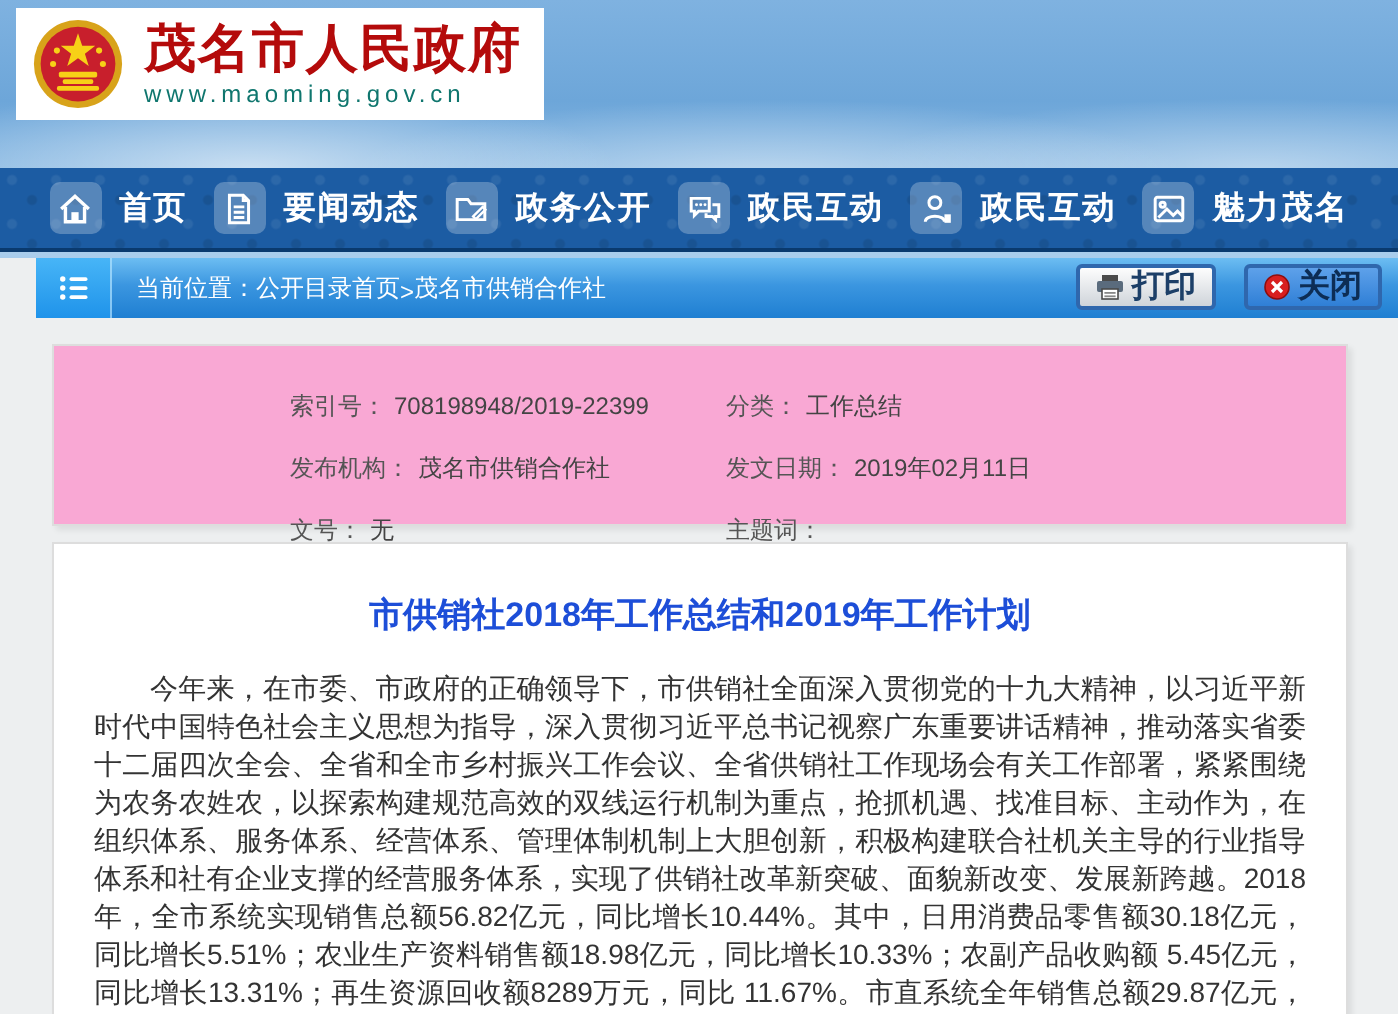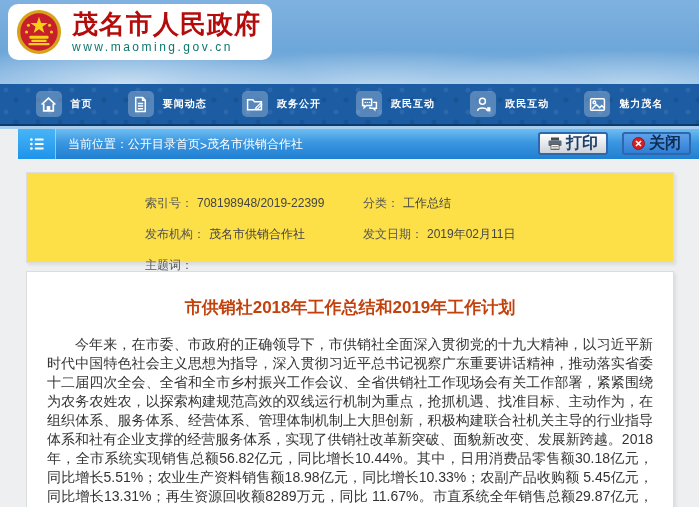--- a/index.html
+++ b/index.html
@@ -8,64 +8,64 @@
 
   
   .banner{ position:relative; height:84px;
     background:
       radial-gradient(ellipse 260px 60px at 18% 100%, rgba(255,255,255,.55), rgba(255,255,255,0) 70%),
       radial-gradient(ellipse 300px 55px at 55% 105%, rgba(255,255,255,.45), rgba(255,255,255,0) 70%),
       radial-gradient(ellipse 280px 50px at 90% 100%, rgba(255,255,255,.4), rgba(255,255,255,0) 70%),
       linear-gradient(#7fb2e0 0%, #6da6d9 60%, #86b7e2 100%);
   }
   .logo-box{ position:absolute; left:8px; top:4px; width:264px; height:56px; background:#fff;
-    border-radius:10px; display:flex; align-items:center; padding:4px 8px; cursor:pointer; }
+    border-radius:0; display:flex; align-items:center; padding:4px 8px; cursor:pointer; }
   .emblem{ width:46px; height:46px; flex:0 0 46px; }
   .logo-text{ margin-left:10px; line-height:1.1; }
   .site-name{ color:#b40b0b; font-size:26px; font-weight:bold; letter-spacing:1px; white-space:nowrap; }
   .site-url{ color:#0f766e; font-size:12px; letter-spacing:2.5px; margin-top:3px; }
 
   
   .nav{ height:40px; background-color:#1c5ca3;
     background-image:
       radial-gradient(circle at 6px 6px, rgba(255,255,255,.07) 2px, rgba(0,0,0,0) 3px),
       radial-gradient(circle at 16px 16px, rgba(0,0,0,.10) 2px, rgba(0,0,0,0) 3px);
     background-size:22px 22px;
     display:flex; align-items:center; justify-content:space-around; padding:0 18px; }
   .nav-item{ display:flex; align-items:center; gap:9px; cursor:pointer; }
   .nav-tile{ width:26px; height:26px; background:rgba(255,255,255,.26); border-radius:5px;
     display:flex; align-items:center; justify-content:center; }
-  .nav-label{ color:#fff; font-size:10px; font-weight:bold; letter-spacing:1px; white-space:nowrap;font-family:Liberation Serif, serif; }
+  .nav-label{ color:#fff; font-size:16px; font-weight:bold; letter-spacing:1px; white-space:nowrap;font-family:Liberation Serif, serif; }
   .nav-edge1{ height:2px; background:#0a3a6e; }
   .nav-edge2{ height:3px; background:#a9cdec; }
 
   
   .crumb-bar{ position:relative; margin:0 0 0 18px; height:30px;
     background:linear-gradient(#6cbdf2 0%, #3b96e0 45%, #1f7fd2 100%);
     display:flex; align-items:center; }
   .crumb-tile{ width:38px; height:30px; background:linear-gradient(#47b5f7,#1f93ea);
     display:flex; align-items:center; justify-content:center; border-right:1px solid rgba(255,255,255,.45); }
   .crumb-text{ color:#fff; font-size:12px; margin-left:12px; display:flex; gap:0; align-items:flex-end; }
   .crumb-text a{ color:#fff; text-decoration:none; cursor:pointer; }
   .crumb-buttons{ position:absolute; right:8px; top:3px; display:flex; gap:14px; }
   .btn{ display:flex; align-items:center; gap:4px; height:23px; padding:0 8px;
     border:2px solid #2f67ad; border-radius:3px; font-size:16px; cursor:pointer; }
   .btn-print{ background:linear-gradient(#fdfdfd,#cfd4da); color:#1c3f68; font-weight:bold; }
   .btn-close{ background:linear-gradient(#5ea1ея,#2f7fd6); background:linear-gradient(#5ea1ea,#2f7fd6); color:#0d2d55; font-weight:bold; }
 
   
-  .meta-panel{ position:absolute; left:26px; top:172px; width:648px; height:91px; background:#fde047;
+  .meta-panel{ position:absolute; left:26px; top:172px; width:648px; height:91px; background:#f9a8d4;
     border:1px solid #ddd; box-shadow:2px 2px 3px rgba(0,0,0,.08); padding:22px 0 0 118px; }
   .meta-grid{ display:grid; grid-template-columns:218px auto; row-gap:14px; font-size:12px; color:#555; }
   .meta-cell .label{ color:#555; }
   .meta-cell .value{ color:#444; margin-left:4px; }
 
   .article-panel{ position:absolute; left:26px; top:271px; width:648px; height:420px; background:#fff;
     border:1px solid #ddd; box-shadow:2px 2px 3px rgba(0,0,0,.08); padding:24px 20px 0 20px; }
-  .article-title{ text-align:center; color:#c2410c; font-size:17px; font-weight:bold; margin-bottom:16px; }
+  .article-title{ text-align:center; color:#1d4ed8; font-size:17px; font-weight:bold; margin-bottom:16px; }
   .article-body{ font-size:14px; color:#333; line-height:19px; text-align:justify; text-indent:2em; }
 
   svg{ display:block; }
 </style>
 </head>
 <body>
 
 <div class="page">
 
   <div class="banner">
@@ -208,20 +208,23 @@
       <div class="meta-cell">
         <span class="label">分类：</span><span class="value">工作总结</span>
       </div>
       <div class="meta-cell">
         <span class="label">发布机构：</span><span class="value">茂名市供销合作社</span>
       </div>
       <div class="meta-cell">
         <span class="label">发文日期：</span><span class="value">2019年02月11日</span>
       </div>
       <div class="meta-cell">
+        <span class="label">文号：</span><span class="value">无</span>
+      </div>
+      <div class="meta-cell">
         <span class="label">主题词：</span><span class="value"></span>
       </div>
     </div>
   </div>
 
   <div class="article-panel">
     <div class="article-title">市供销社2018年工作总结和2019年工作计划</div>
     <p class="article-body">今年来，在市委、市政府的正确领导下，市供销社全面深入贯彻党的十九大精神，以习近平新时代中国特色社会主义思想为指导，深入贯彻习近平总书记视察广东重要讲话精神，推动落实省委十二届四次全会、全省和全市乡村振兴工作会议、全省供销社工作现场会有关工作部署，紧紧围绕为农务农姓农，以探索构建规范高效的双线运行机制为重点，抢抓机遇、找准目标、主动作为，在组织体系、服务体系、经营体系、管理体制机制上大胆创新，积极构建联合社机关主导的行业指导体系和社有企业支撑的经营服务体系，实现了供销社改革新突破、面貌新改变、发展新跨越。2018年，全市系统实现销售总额56.82亿元，同比增长10.44%。其中，日用消费品零售额30.18亿元，同比增长5.51%；农业生产资料销售额18.98亿元，同比增长10.33%；农副产品收购额 5.45亿元，同比增长13.31%；再生资源回收额8289万元，同比 11.67%。市直系统全年销售总额29.87亿元，同比增9.49%。</p>
 
   </div>

